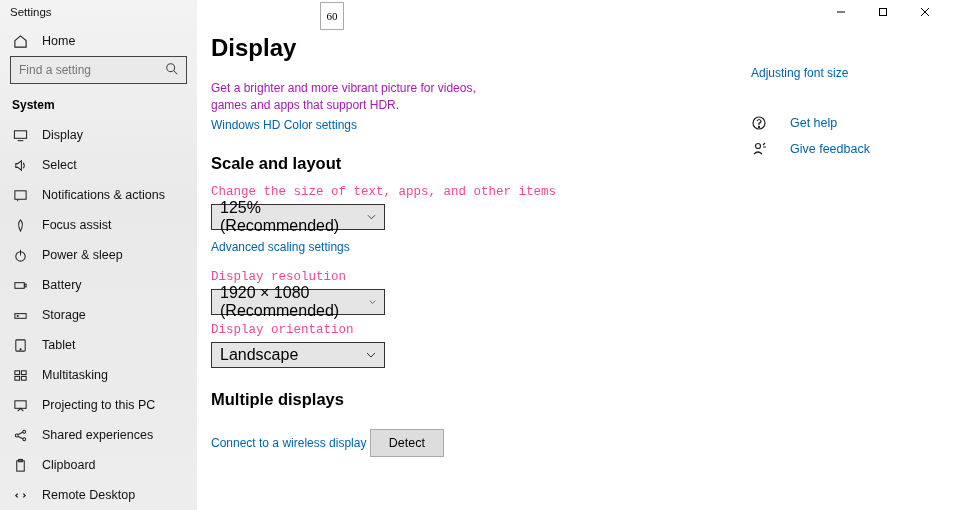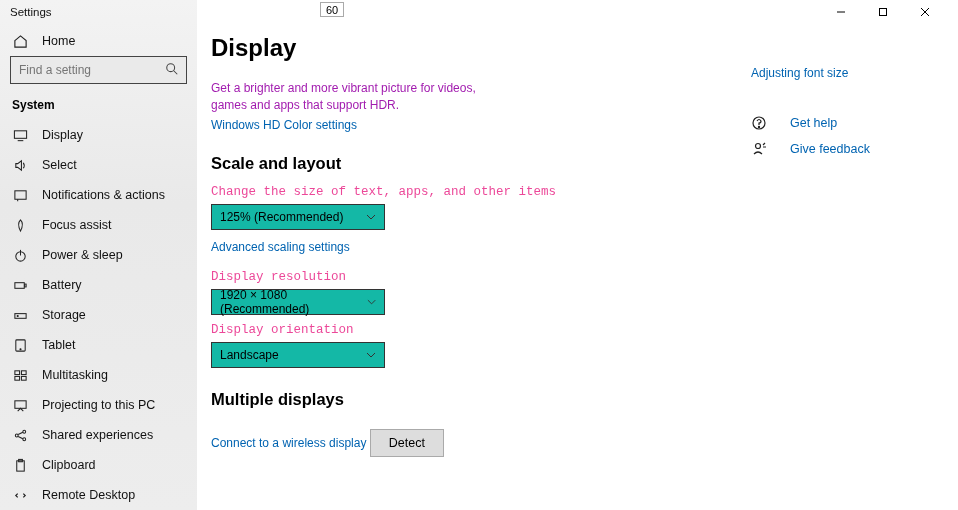--- a/index.html
+++ b/index.html
@@ -3,21 +3,21 @@
 <meta charset="utf-8">
 <style>
   * { box-sizing: border-box; margin: 0; padding: 0; font-family: "Segoe UI", Arial, sans-serif; }
   body { width: 958px; height: 510px; overflow: hidden; background: #fff; color: #000; font-size: 12px; }
   .window { display: flex; width: 100%; height: 100%; position: relative; }
   .titlebar { position: absolute; top: 0; left: 0; right: 12px; height: 28px; display: flex; justify-content: space-between; align-items: flex-start; z-index: 5; }
   .titlebar-left { padding: 6px 10px; font-size: 11.5px; color: #111; }
   .titlebar-right { display: flex; }
   .titlebar-btn { width: 42px; height: 24px; display: flex; align-items: center; justify-content: center; color: #000; }
   .titlebar-btn svg { width: 10px; height: 10px; }
-  .badge { position: absolute; top: 2px; left: 320px; width: 24px; height: 15px; border: 1px solid #aaa; background: #fff; font-size: 11px; display:flex; align-items:center; justify-content:center; }
+  .badge { position: absolute; top: 2px; left: 320px; width: 24px; height: 28px; border: 1px solid #aaa; background: #fff; font-size: 11px; display:flex; align-items:center; justify-content:center;font-family:Liberation Serif, serif; }
   .sidebar { width: 200px; height: 100%; background: linear-gradient(to bottom, #f3f3f3 0%, #e9e9e9 40%, #ededed 100%); padding-top: 28px; display:flex; flex-direction:column; }
   .home-row, .nav-item { display: flex; align-items: center; height: 30px; padding: 0 12px; font-size: 12.5px; color: #111; gap: 14px; }
   .home-row { margin-top: 2px; }
   .nav-item { cursor: default; }
   .nav-icon { width: 16px; height: 16px; display:flex; align-items:center; justify-content:center; color:#222; }
   .nav-icon svg { width: 15px; height: 15px; }
   .search-wrap { margin: 4px 10px 10px; position: relative; }
   .search-input { width: 100%; height: 28px; padding: 0 32px 0 8px; font-size: 12px; border: 1px solid #444; background: #eaeaea; color: #555; }
   .search-icon { position: absolute; right: 8px; top: 6px; width: 14px; height: 14px; color:#444; }
   .search-icon svg { width: 14px; height: 14px; }
@@ -26,21 +26,21 @@
   .content { flex:1; padding: 32px 34px 8px 14px; display:flex; height:100%; }
   .main-col { width: 540px; }
   .aside-col { flex:1; display:flex; flex-direction:column; align-items:flex-end; padding-top: 30px; padding-right: 18px; }
   .aside-box { width: 155px; display:flex; flex-direction:column; }
   .h1 { font-size: 24px; font-weight: 600; margin-bottom: 18px; margin-top: 2px; }
   .h2 { font-size: 16.5px; font-weight: 600; margin-top: 22px; margin-bottom: 12px; }
   .body-text { font-size: 12px; color: #a21caf; line-height: 1.4; max-width: 300px; }
   .link { font-size: 12px; color: #0063B1; display:inline-block; margin-top: 4px; }
   .link-m { margin-top: 10px; }
   .field-label { font-size: 12.5px; color:#ec4899; margin-top: 8px; margin-bottom: 5px; font-family: Liberation Mono, monospace; }
-  .select { width: 174px; height: 26px; border: 1px solid #333; display:flex; align-items:center; justify-content:space-between; padding:0 8px; font-size:12px; background:#14b8a6; }
+  .select { width: 174px; height: 26px; border: 1px solid #333; display:flex; align-items:center; justify-content:space-between; padding:0 8px; font-size:16px; background:#e5e5e5; }
   .select .chev { width:10px; height:10px; }
   .btn { height: 28px; padding: 0 18px; border: 1px solid #aaa; background: #ddd; font-size: 12.5px; margin-top: 8px; }
   .help-row { display:flex; align-items:center; gap: 23px; height: 26px; font-size: 12.5px; }
   .help-row .ico { width:16px; height:16px; display:flex; align-items:center; justify-content:center; color:#222; }
   .help-row .txt { color:#0063B1; }
 </style>
 </head>
 <body>
 
 <div class="window">

